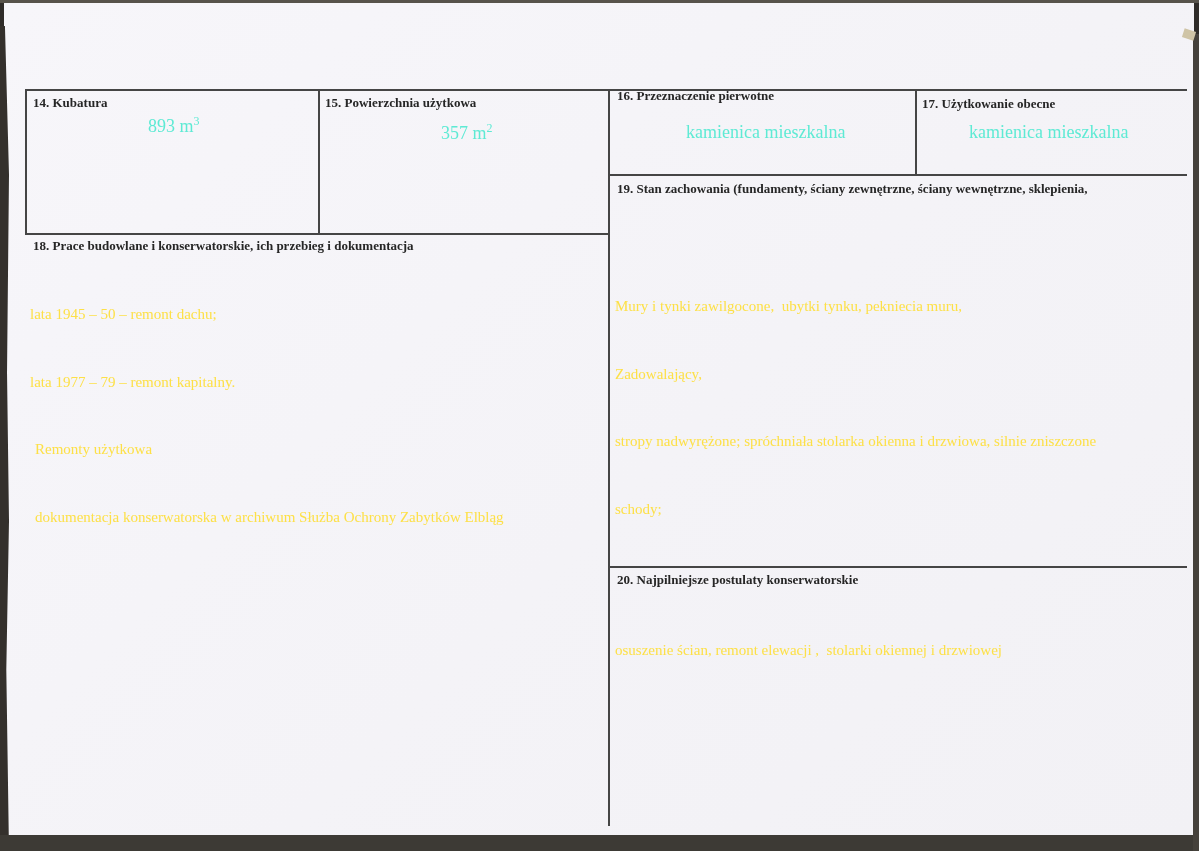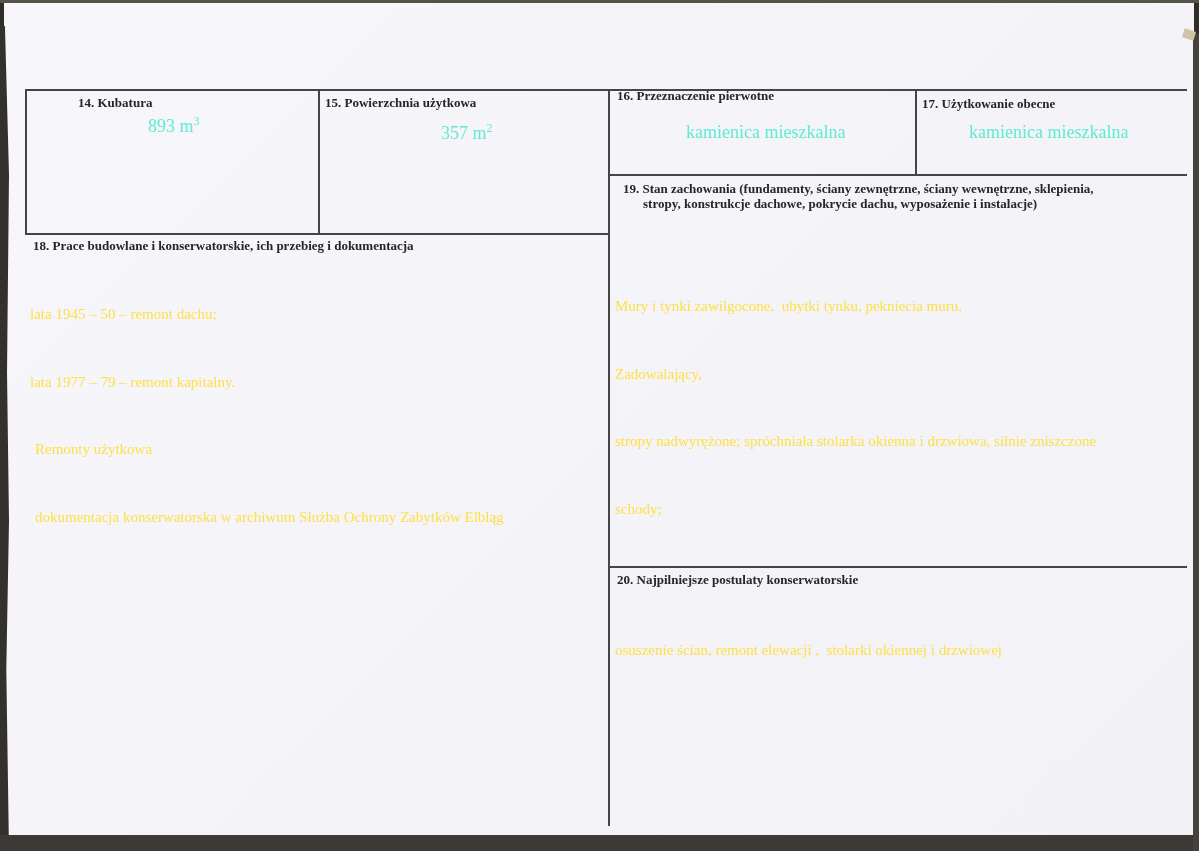--- a/index.html
+++ b/index.html
@@ -50,33 +50,33 @@
 
   <div class="hline" style="left:25px;top:89px;width:1162px;"></div>
   <div class="hline" style="left:608px;top:174px;width:579px;"></div>
   <div class="hline" style="left:25px;top:233px;width:584px;"></div>
   <div class="hline" style="left:608px;top:566px;width:579px;"></div>
   <div class="vline" style="left:25px;top:89px;height:145px;"></div>
   <div class="vline" style="left:318px;top:89px;height:145px;"></div>
   <div class="vline" style="left:608px;top:89px;height:737px;"></div>
   <div class="vline" style="left:915px;top:89px;height:86px;"></div>
 
-  <div class="cell-label" style="left:33px;top:95px;margin-left:45px;">14. Kubatura</div>
+  <div class="cell-label" style="left:33px;top:95px;">14. Kubatura</div>
   <div class="cell-value" style="left:148px;top:116px;"><span>893 m</span><sup>3</sup></div>
 
   <div class="cell-label" style="left:325px;top:95px;">15. Powierzchnia użytkowa</div>
   <div class="cell-value" style="left:441px;top:123px;"><span>357 m</span><sup>2</sup></div>
 
   <div class="cell-label" style="left:617px;top:88px;">16. Przeznaczenie pierwotne</div>
   <div class="cell-value" style="left:686px;top:122px;">kamienica mieszkalna</div>
 
   <div class="cell-label" style="left:922px;top:96px;">17. Użytkowanie obecne</div>
   <div class="cell-value" style="left:969px;top:122px;">kamienica mieszkalna</div>
 
-  <div class="cell-label" style="left:617px;top:181px;width:565px;margin-left:6px;"><span>19. Stan zachowania (fundamenty, ściany zewnętrzne, ściany wewnętrzne, sklepienia,</span><span class="label2">stropy, konstrukcje dachowe, pokrycie dachu, wyposażenie i instalacje)</span></div>
+  <div class="cell-label" style="left:617px;top:181px;width:565px;"><span>19. Stan zachowania (fundamenty, ściany zewnętrzne, ściany wewnętrzne, sklepienia,</span></div>
   <div class="bodytext" id="f19-body" style="left:615px;top:250px;width:575px;">
     <span class="ln">Mury i tynki zawilgocone,  ubytki tynku, pekniecia muru,</span>
     <span class="ln">Zadowalający,</span>
     <span class="ln">stropy nadwyrężone; spróchniała stolarka okienna i drzwiowa, silnie zniszczone</span>
     <span class="ln">schody;</span>
   </div>
 
   <div class="cell-label" style="left:33px;top:238px;">18. Prace budowlane i konserwatorskie, ich przebieg i dokumentacja</div>
   <div class="bodytext" id="f18-body" style="left:30px;top:258px;width:560px;">
     <span class="ln">lata 1945 – 50 – remont dachu;</span>

